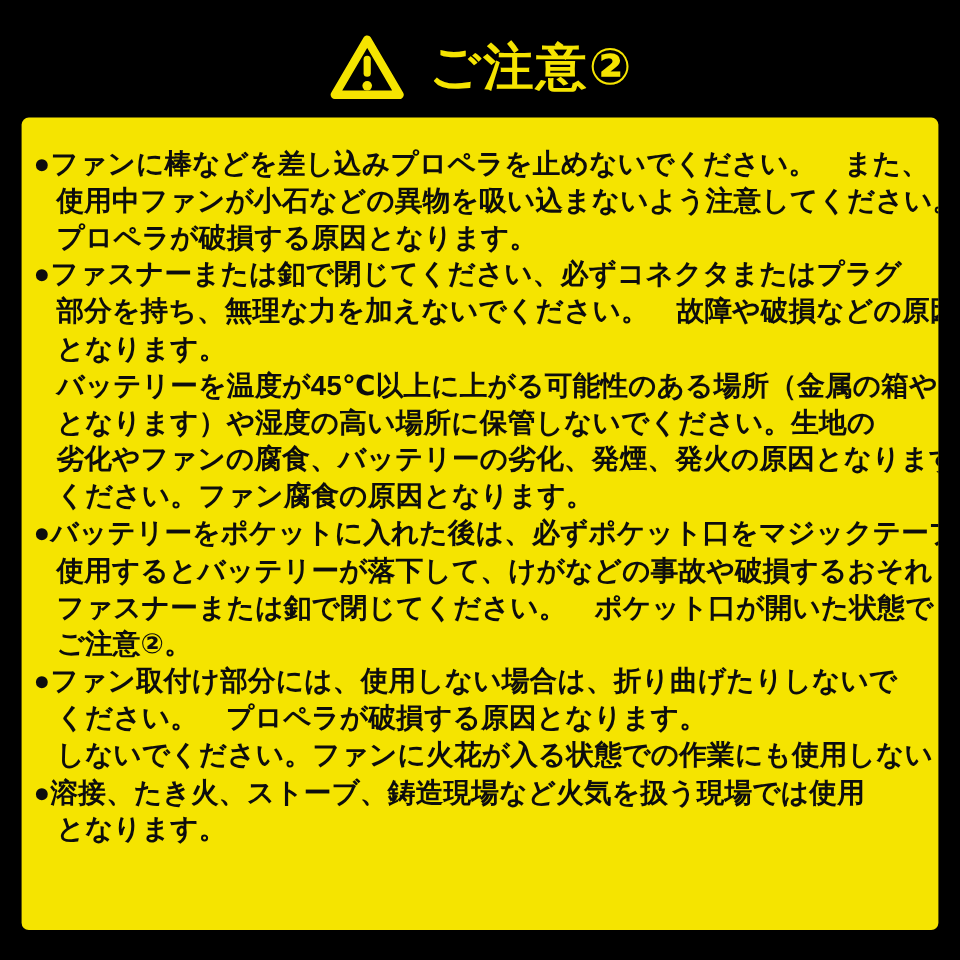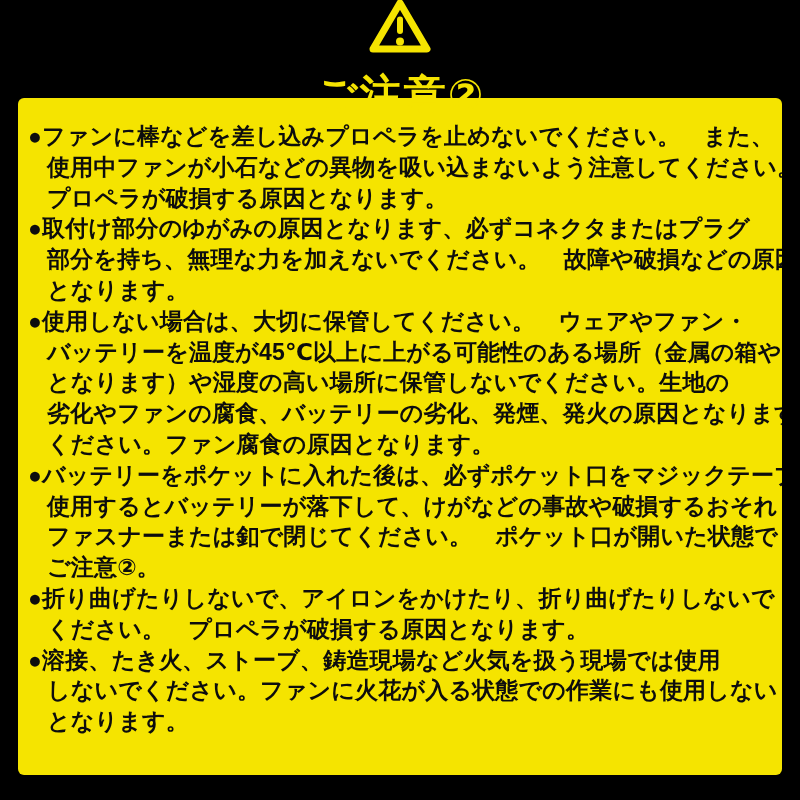--- a/index.html
+++ b/index.html
@@ -16,21 +16,20 @@
     font-family: "Liberation Sans", "DejaVu Sans", sans-serif;
     overflow: hidden;
   }
   .caution-header {
     height: 98px;
     display: flex;
     align-items: center;
     justify-content: center;
     gap: 18px;
     padding-top: 14px;
-    flex-direction: column;
   }
   .warning-icon { color: var(--accent_yellow); }
   .warning-icon svg { display: block; }
   .caution-title {
     color: var(--accent_yellow);
     font-size: 42px;
     font-weight: bold;
     letter-spacing: 2px;
     line-height: 1;
   }
@@ -69,44 +68,43 @@
 
 <div class="notice-panel">
 
   <div>
     <div class="notice-line first">●ファンに棒などを差し込みプロペラを止めないでください。　また、</div>
     <div class="notice-line cont">使用中ファンが小石などの異物を吸い込まないよう注意してください。</div>
     <div class="notice-line cont">プロペラが破損する原因となります。</div>
   </div>
 
   <div>
-    <div class="notice-line first">●取付け部分のゆがみの原因となります、必ずコネクタまたはプラグ</div>
+    <div class="notice-line first">●ファスナーまたは釦で閉じてください、必ずコネクタまたはプラグ</div>
     <div class="notice-line cont">部分を持ち、無理な力を加えないでください。　故障や破損などの原因</div>
     <div class="notice-line cont">となります。</div>
   </div>
 
   <div>
-    <div class="notice-line first">●使用しない場合は、大切に保管してください。　ウェアやファン・</div>
     <div class="notice-line cont">バッテリーを温度が45℃以上に上がる可能性のある場所（金属の箱や</div>
     <div class="notice-line cont">となります）や湿度の高い場所に保管しないでください。生地の</div>
     <div class="notice-line cont">劣化やファンの腐食、バッテリーの劣化、発煙、発火の原因となります。</div>
     <div class="notice-line cont">ください。ファン腐食の原因となります。</div>
   </div>
 
   <div>
     <div class="notice-line first">●バッテリーをポケットに入れた後は、必ずポケット口をマジックテープ、</div>
     <div class="notice-line cont">使用するとバッテリーが落下して、けがなどの事故や破損するおそれ</div>
     <div class="notice-line cont">ファスナーまたは釦で閉じてください。　ポケット口が開いた状態で</div>
     <div class="notice-line cont">ご注意②。</div>
   </div>
 
   <div>
-    <div class="notice-line first">●折り曲げたりしないで、アイロンをかけたり、折り曲げたりしないで</div>
+    <div class="notice-line first">●ファン取付け部分には、使用しない場合は、折り曲げたりしないで</div>
     <div class="notice-line cont">ください。　プロペラが破損する原因となります。</div>
   </div>
 
   <div>
+    <div class="notice-line cont">しないでください。ファンに火花が入る状態での作業にも使用しない</div>
     <div class="notice-line first">●溶接、たき火、ストーブ、鋳造現場など火気を扱う現場では使用</div>
-    <div class="notice-line cont">しないでください。ファンに火花が入る状態での作業にも使用しない</div>
     <div class="notice-line cont">となります。</div>
   </div>
 
 </div>
 
 </body></html>

